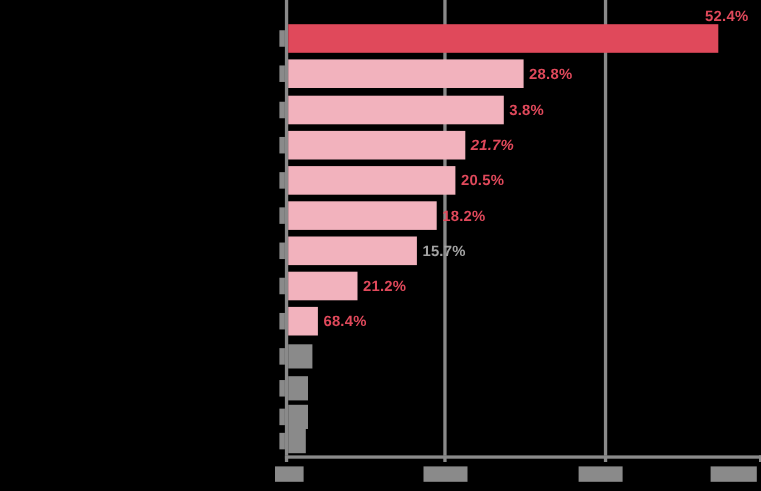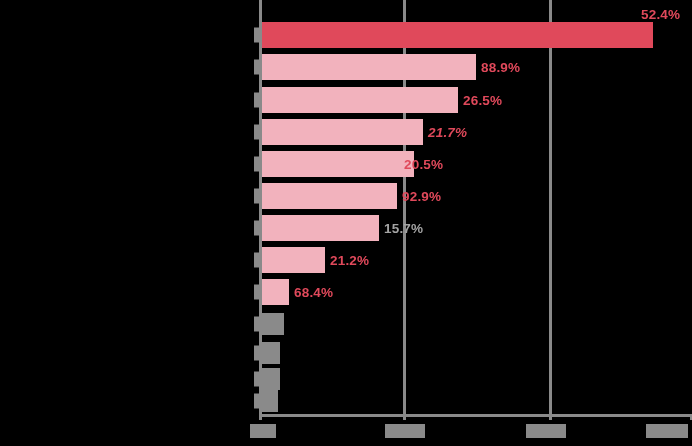--- a/index.html
+++ b/index.html
@@ -124,41 +124,41 @@
 
     <div id="bars-layer">
         <div class="bar-row" style="top: 22px; width: 430px;">
           <div class="ytick-block" style="left: -8px; width: 5px; background: rgb(138, 138, 138);"></div>
           <div class="bar" style="width: 391px; background: rgb(224, 73, 91);"></div>
           <div class="bar-label" style="left: 379px; color: rgb(224, 73, 91); top: auto; transform: none; bottom: 26px;">52.4%</div>
         </div>
         <div class="bar-row" style="top: 54px; width: 430px;">
           <div class="ytick-block" style="left: -8px; width: 5px; background: rgb(138, 138, 138);"></div>
           <div class="bar" style="width: 214px; background: rgb(242, 178, 189);"></div>
-          <div class="bar-label" style="left: 219px; color: rgb(224, 73, 91);">88.9%</div>
+          <div class="bar-label" style="left: 219px; color: rgb(224, 73, 91);">28.8%</div>
         </div>
         <div class="bar-row" style="top: 87px; width: 430px;">
           <div class="ytick-block" style="left: -8px; width: 5px; background: rgb(138, 138, 138);"></div>
           <div class="bar" style="width: 196px; background: rgb(242, 178, 189);"></div>
-          <div class="bar-label" style="left: 201px; color: rgb(224, 73, 91);">26.5%</div>
+          <div class="bar-label" style="left: 201px; color: rgb(224, 73, 91);">3.8%</div>
         </div>
         <div class="bar-row" style="top: 119px; width: 430px; font-style: italic;">
           <div class="ytick-block" style="left: -8px; width: 5px; background: rgb(138, 138, 138);"></div>
           <div class="bar" style="width: 161px; background: rgb(242, 178, 189);"></div>
           <div class="bar-label" style="left: 166px; color: rgb(224, 73, 91);">21.7%</div>
         </div>
         <div class="bar-row" style="top: 151px; width: 430px;">
           <div class="ytick-block" style="left: -8px; width: 5px; background: rgb(138, 138, 138);"></div>
           <div class="bar" style="width: 152px; background: rgb(242, 178, 189);"></div>
-          <div class="bar-label" style="left: 142px; color: rgb(224, 73, 91);">20.5%</div>
+          <div class="bar-label" style="left: 157px; color: rgb(224, 73, 91);">20.5%</div>
         </div>
         <div class="bar-row" style="top: 183px; width: 430px;">
           <div class="ytick-block" style="left: -8px; width: 5px; background: rgb(138, 138, 138);"></div>
           <div class="bar" style="width: 135px; background: rgb(242, 178, 189);"></div>
-          <div class="bar-label" style="left: 140px; color: rgb(224, 73, 91);">92.9%</div>
+          <div class="bar-label" style="left: 140px; color: rgb(224, 73, 91);">18.2%</div>
         </div>
         <div class="bar-row" style="top: 215px; width: 430px;">
           <div class="ytick-block" style="left: -8px; width: 5px; background: rgb(138, 138, 138);"></div>
           <div class="bar" style="width: 117px; background: rgb(242, 178, 189);"></div>
           <div class="bar-label" style="left: 122px; color: #a3a3a3;">15.7%</div>
         </div>
         <div class="bar-row" style="top: 247px; width: 430px;">
           <div class="ytick-block" style="left: -8px; width: 5px; background: rgb(138, 138, 138);"></div>
           <div class="bar" style="width: 63px; background: rgb(242, 178, 189);"></div>
           <div class="bar-label" style="left: 68px; color: rgb(224, 73, 91);">21.2%</div>

